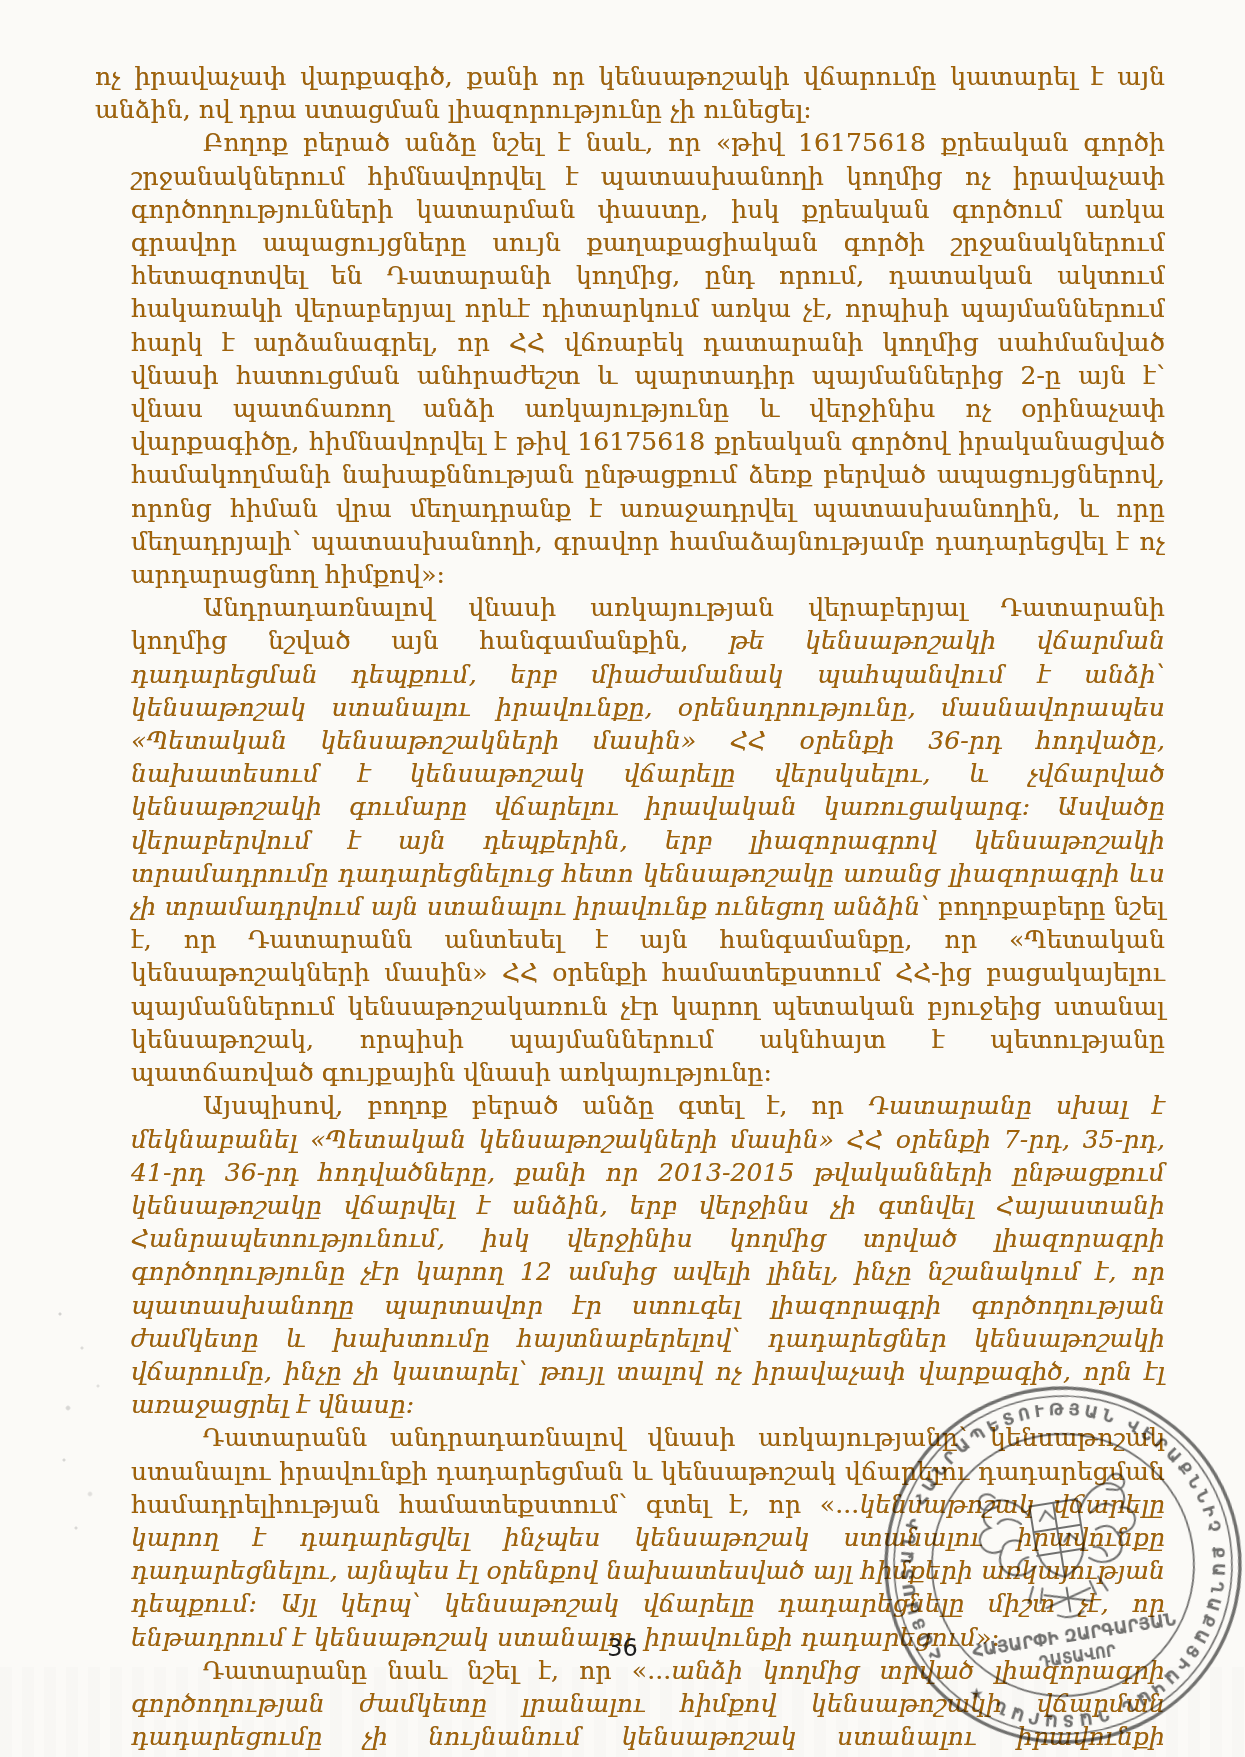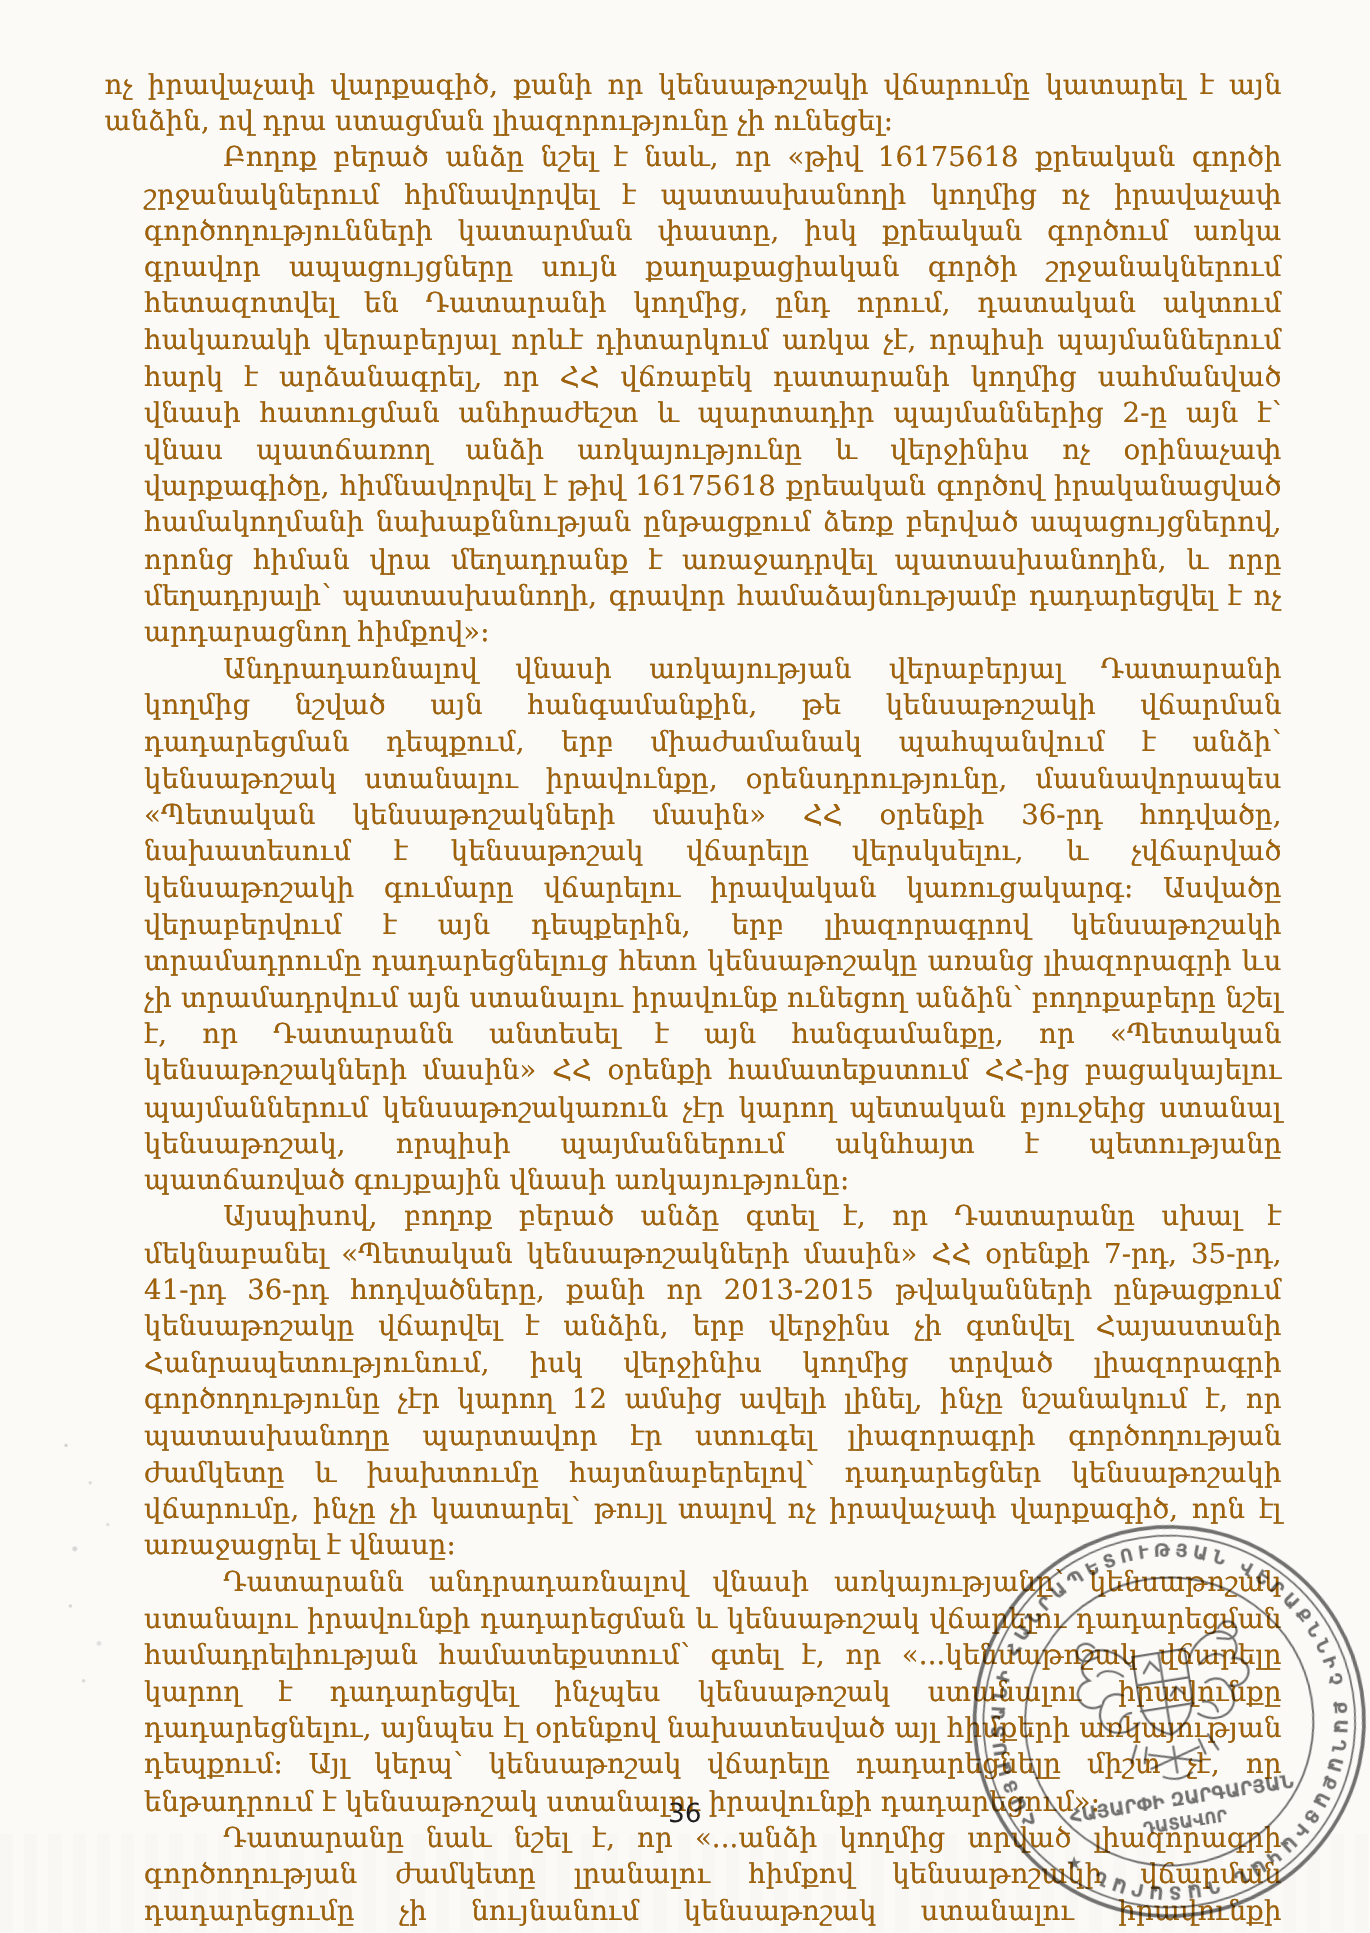--- a/index.html
+++ b/index.html
@@ -14,21 +14,21 @@
     position:absolute;
     left:95px; top:60px; width:1070px;
     font-size:25px; line-height:33.2px;
     color:#262626;
     text-align:justify;
     text-shadow:0 0 .4px rgba(30,30,30,.45);
     letter-spacing:.1px;
   }
   .textblock p{margin:0;}
   .textblock p.indent{text-indent:72px;margin-left:36px;}
-  .it{}
+  .it{font-style:italic;}
   .pagenum{
     position:absolute; left:0; top:1634px; width:1245px;
     text-align:center;
     font-family:"DejaVu Sans","Liberation Sans",sans-serif;
     font-size:24px; color:#1e1e1e;
   }
   .stamp{
     position:absolute;
     left:878px; top:1380px;
     width:370px; height:370px;

